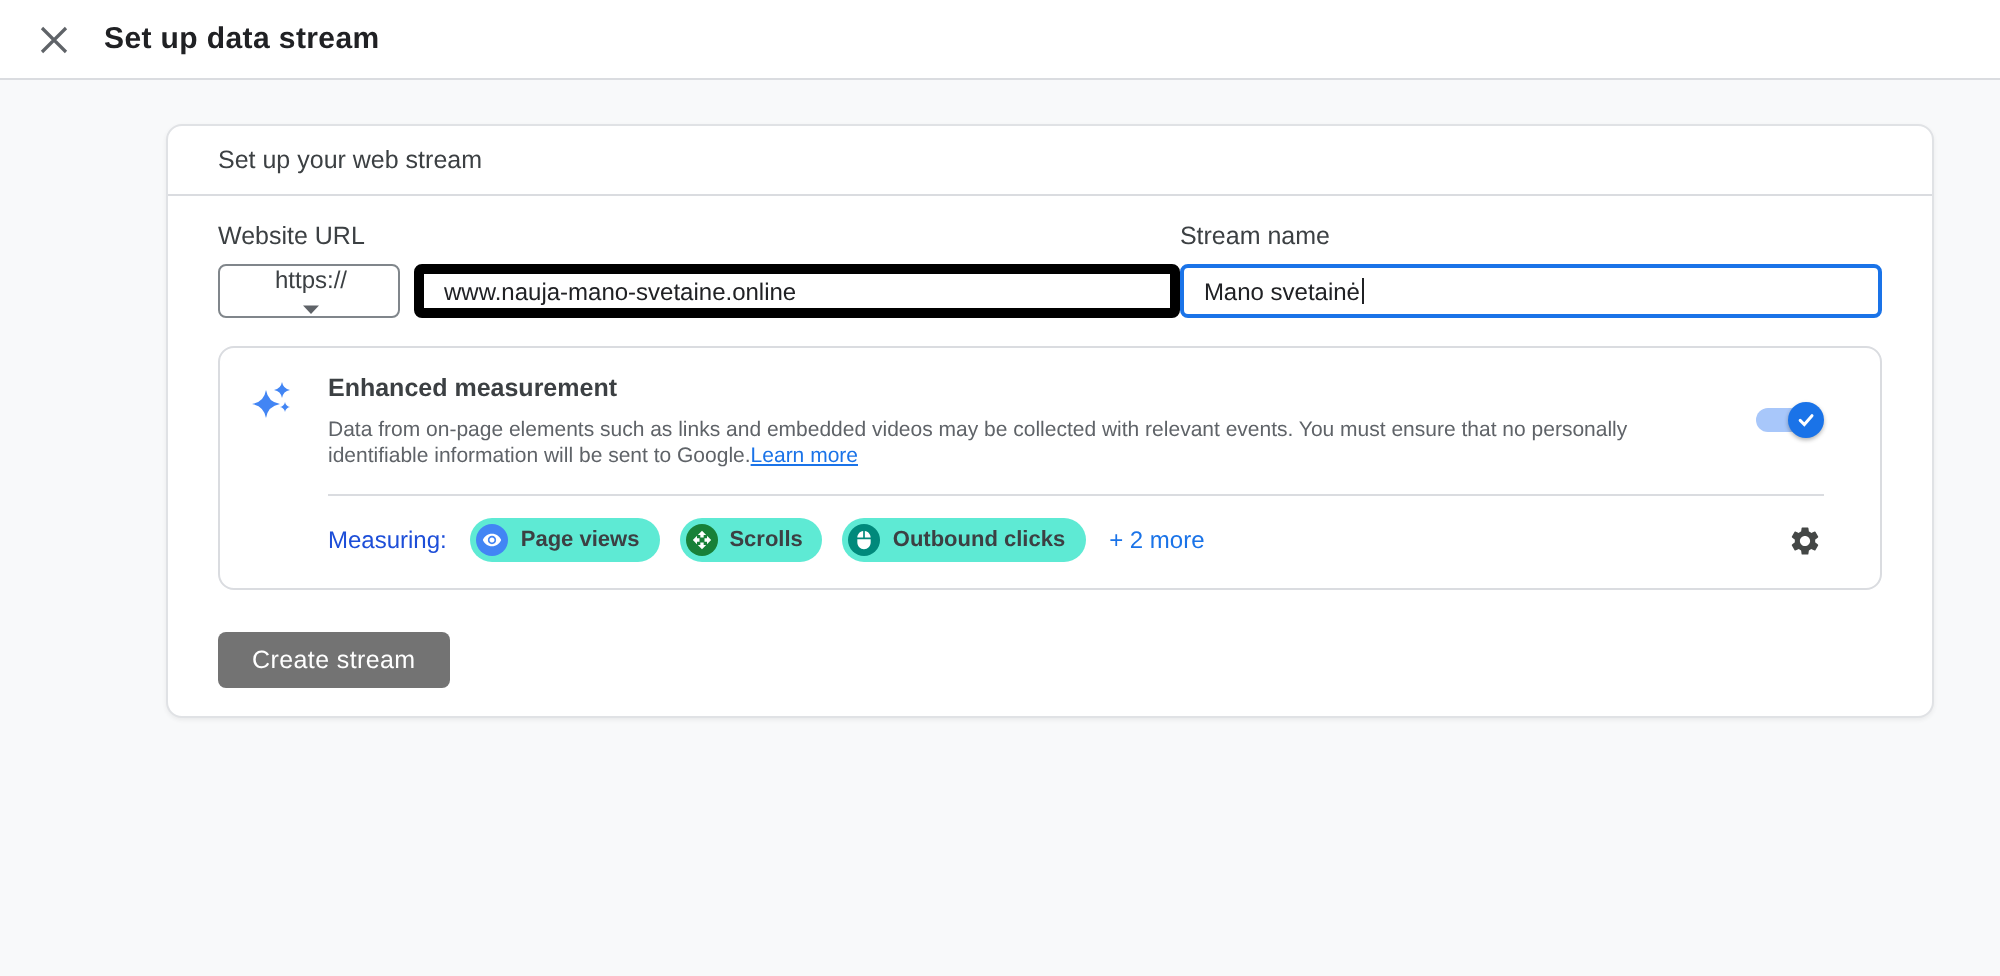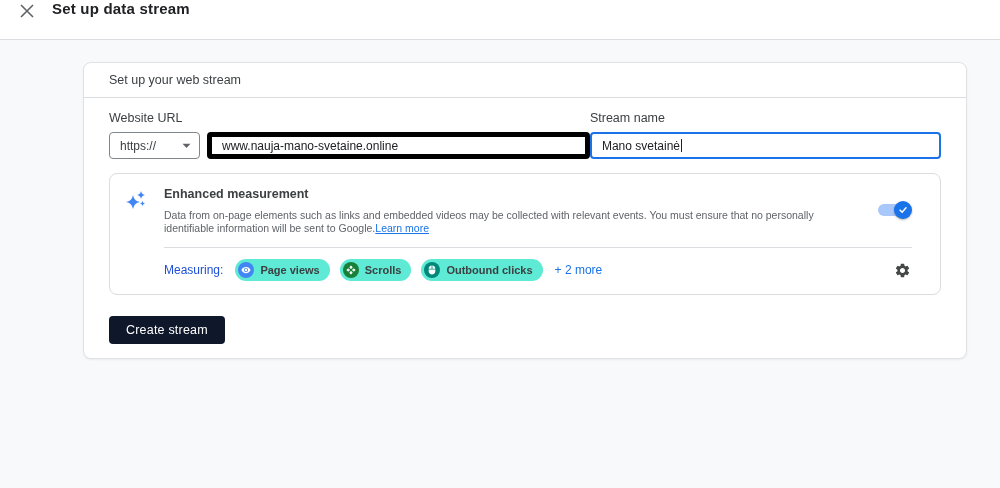--- a/index.html
+++ b/index.html
@@ -1,21 +1,21 @@
 <!DOCTYPE html>
 <html><head>
 <meta charset="utf-8">
 <style>
   * { margin: 0; padding: 0; box-sizing: border-box; }
   html, body { width: 1000px; height: 488px; overflow: hidden; }
   body { font-family: "Liberation Sans", sans-serif; background: #f8f9fa; color: #3c4043; }
 
   
   .topbar {
-    height: 40px; background: #fff; display: flex; align-items: flex-start;
+    height: 40px; background: #fff; display: flex; align-items: center;
     padding: 0 16px; border-bottom: 1px solid #dadce0;
   }
   .close-btn {
     width: 22px; height: 22px; display: flex; align-items: center; justify-content: center;
     cursor: pointer; margin-right: 14px;
   }
   .topbar-title { font-size: 15px; font-weight: 700; color: #202124; letter-spacing: .2px; }
 
   
   .card {
@@ -30,21 +30,21 @@
 
   
   .form-row { display: flex; }
   .col-url { flex: 1.37; min-width: 0; }
   .col-name { flex: 1; min-width: 0; }
   .field-label { font-size: 12.5px; color: #3c4043; margin-bottom: 7px; }
   .url-fields { display: flex; gap: 7px; }
   .protocol-select {
     width: 91px; height: 27px; border: 1px solid #80868b; border-radius: 4px;
     display: flex; align-items: center; justify-content: space-between;
-    padding: 0 8px 0 10px; font-size: 12px; color: #3c4043; cursor: pointer; background: #fff;
+    padding: 0 8px 0 10px; font-size: 12px; color: #3c4043; cursor: pointer; background: #fff; flex-direction: column;
   }
   .text-input {
     flex: 1; height: 27px; border: 5px solid #000000; border-radius: 4px;
     display: flex; align-items: center; padding: 0 10px; font-size: 12px; color: #202124;
     background: #fff; white-space: nowrap; overflow: hidden;
   }
   .text-input.focused { border: 2px solid #1a73e8; }
   .cursor-caret {
     display: inline-block; width: 1.5px; height: 13px; background: #202124;
     margin-left: 1px; vertical-align: middle;
@@ -80,21 +80,21 @@
     width: 16px; height: 16px; border-radius: 50%; display: flex;
     align-items: center; justify-content: center; margin-right: 6px; flex: none;
   }
   .chip-label { font-size: 11px; font-weight: 700; color: #3c4043; white-space: nowrap; }
   .more-link { font-size: 12px; color: #1a73e8; cursor: pointer; margin-left: 2px; }
   .measuring-spacer { flex: 1; }
   .gear-btn { width: 20px; height: 20px; display: flex; align-items: center; justify-content: center; cursor: pointer; }
 
   .create-btn {
     margin-top: 21px; display: inline-flex; align-items: center; justify-content: center;
-    background: #0f172a; color: #fff; font-size: 12.5px; font-weight: 500;
+    background: #737373; color: #fff; font-size: 12.5px; font-weight: 500;
     height: 28px; padding: 0 17px; border: none; border-radius: 4px; cursor: pointer;
     font-family: "Liberation Sans", sans-serif; letter-spacing: .2px;
   }
 </style>
 </head>
 <body>
 
 <div class="topbar">
   <div class="close-btn">
     <svg width="14" height="14" viewBox="0 0 14 14">

